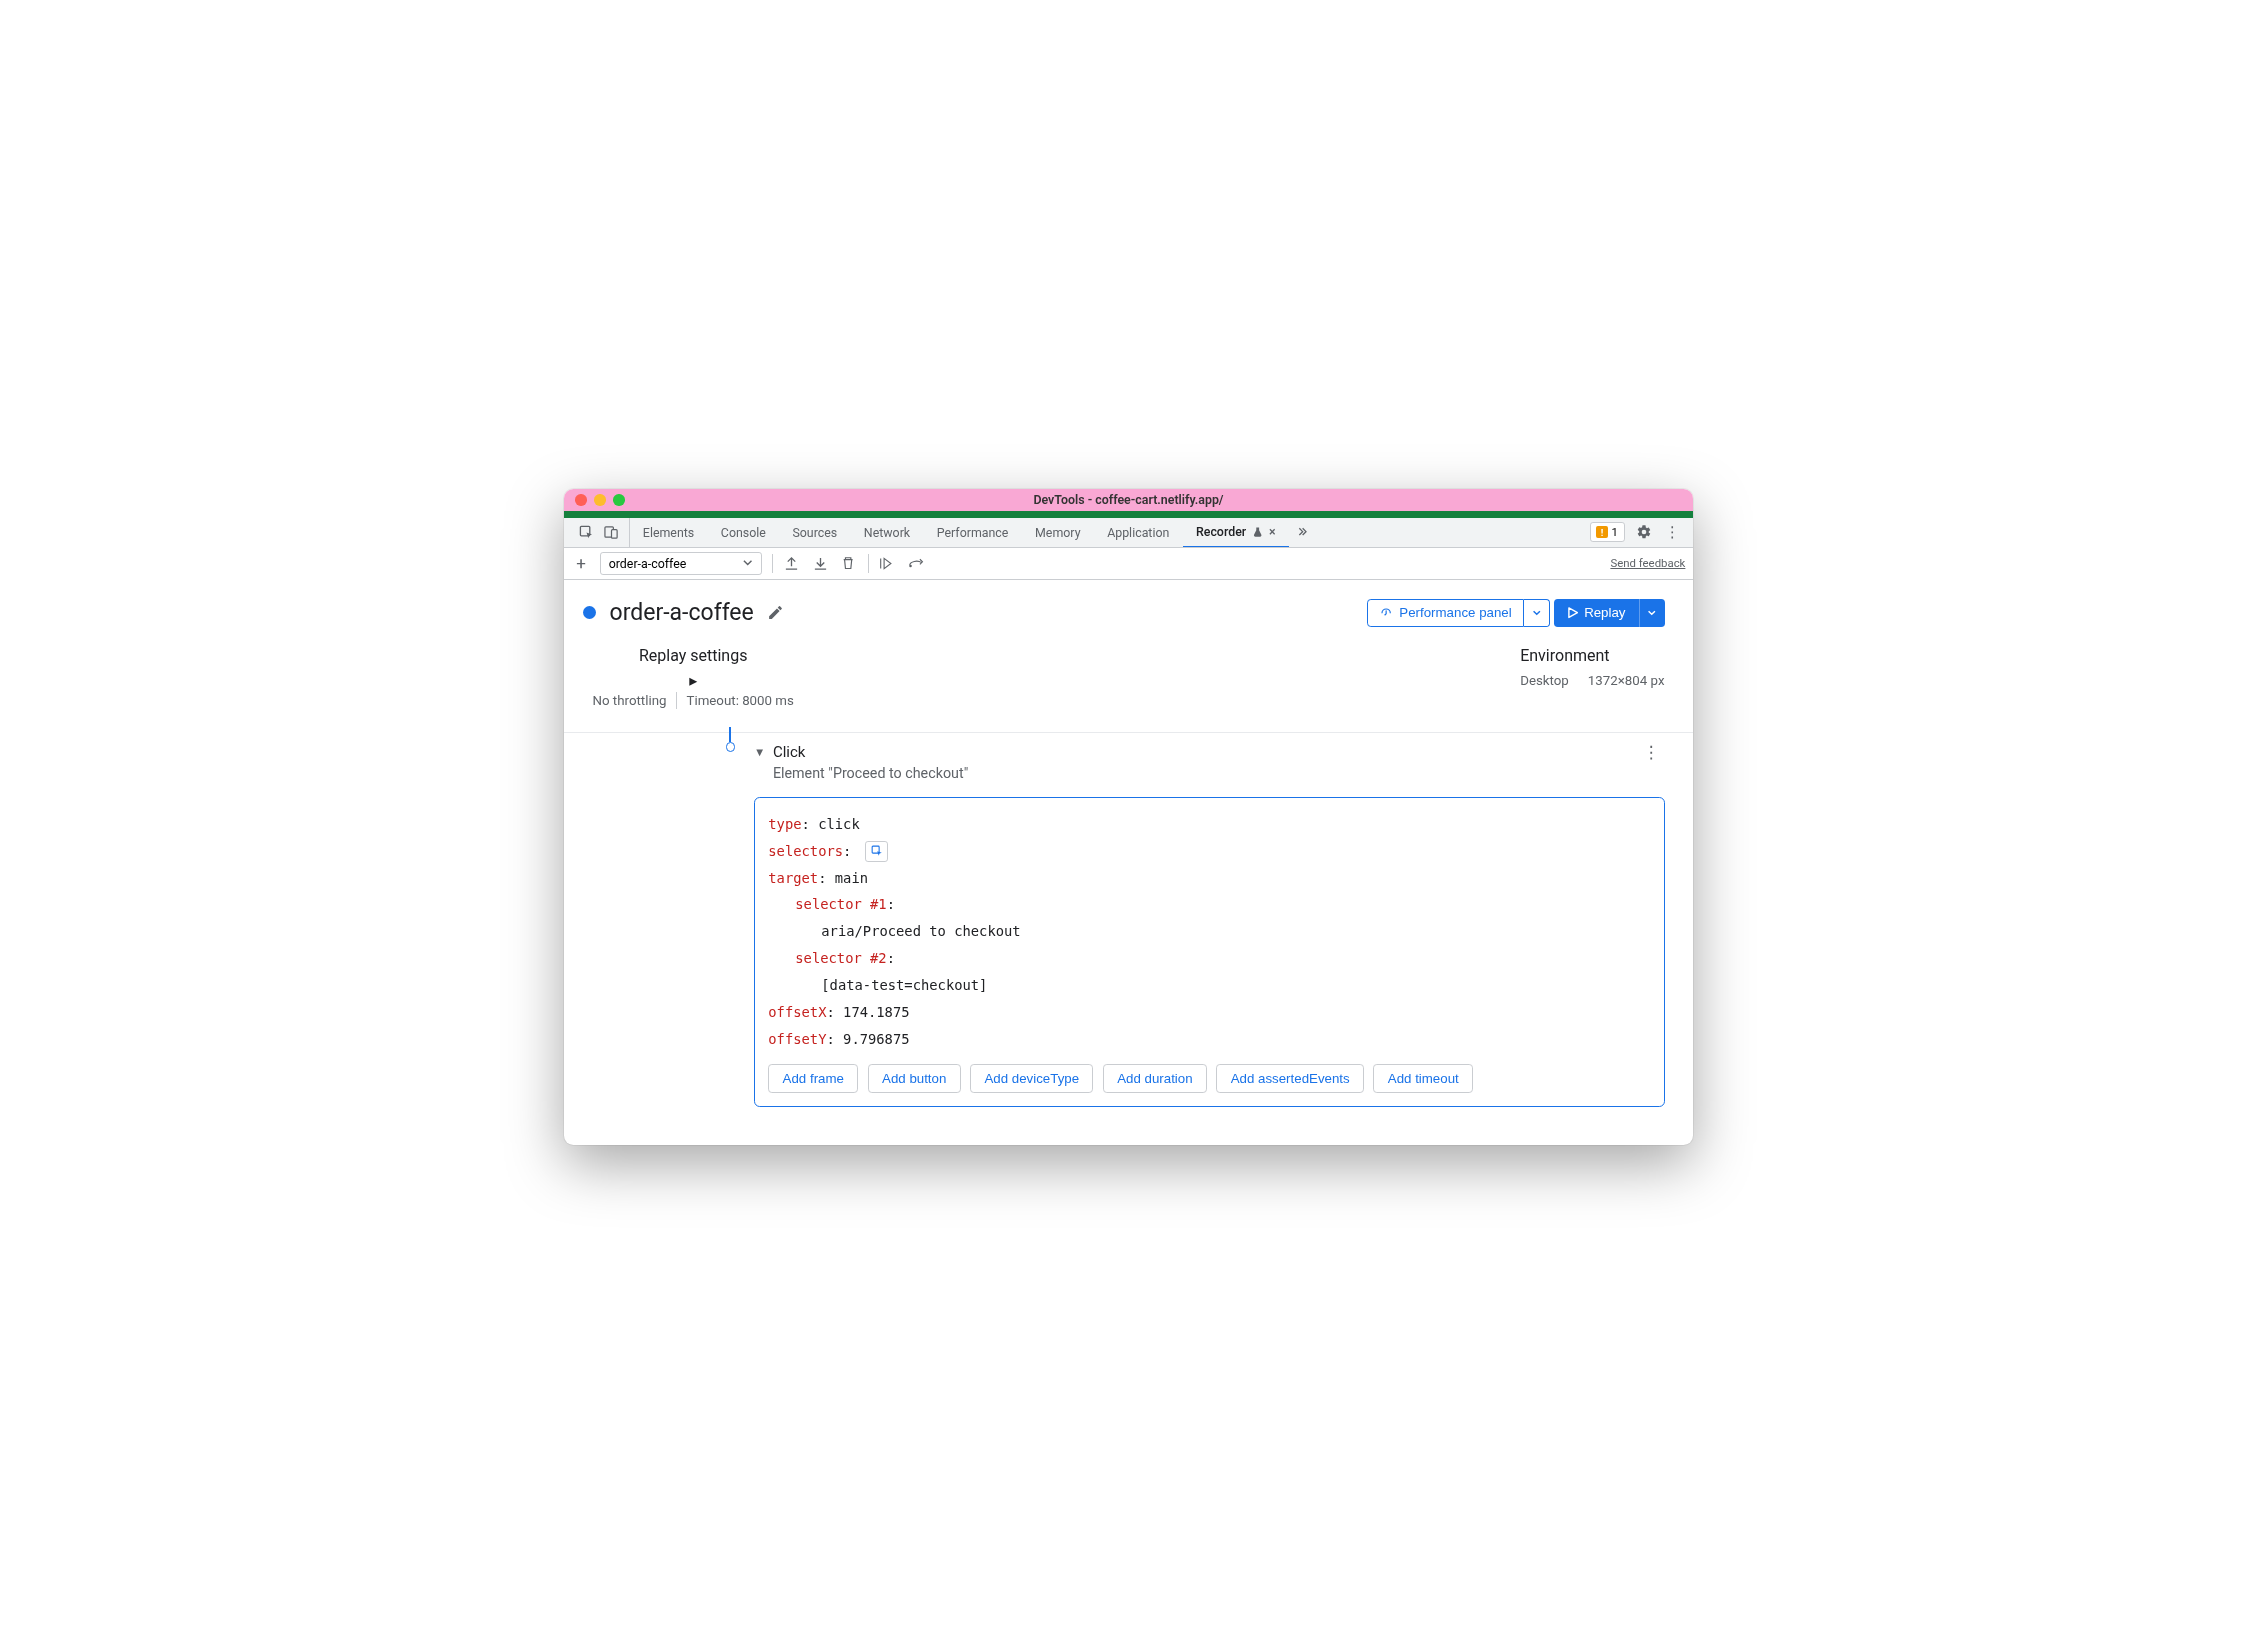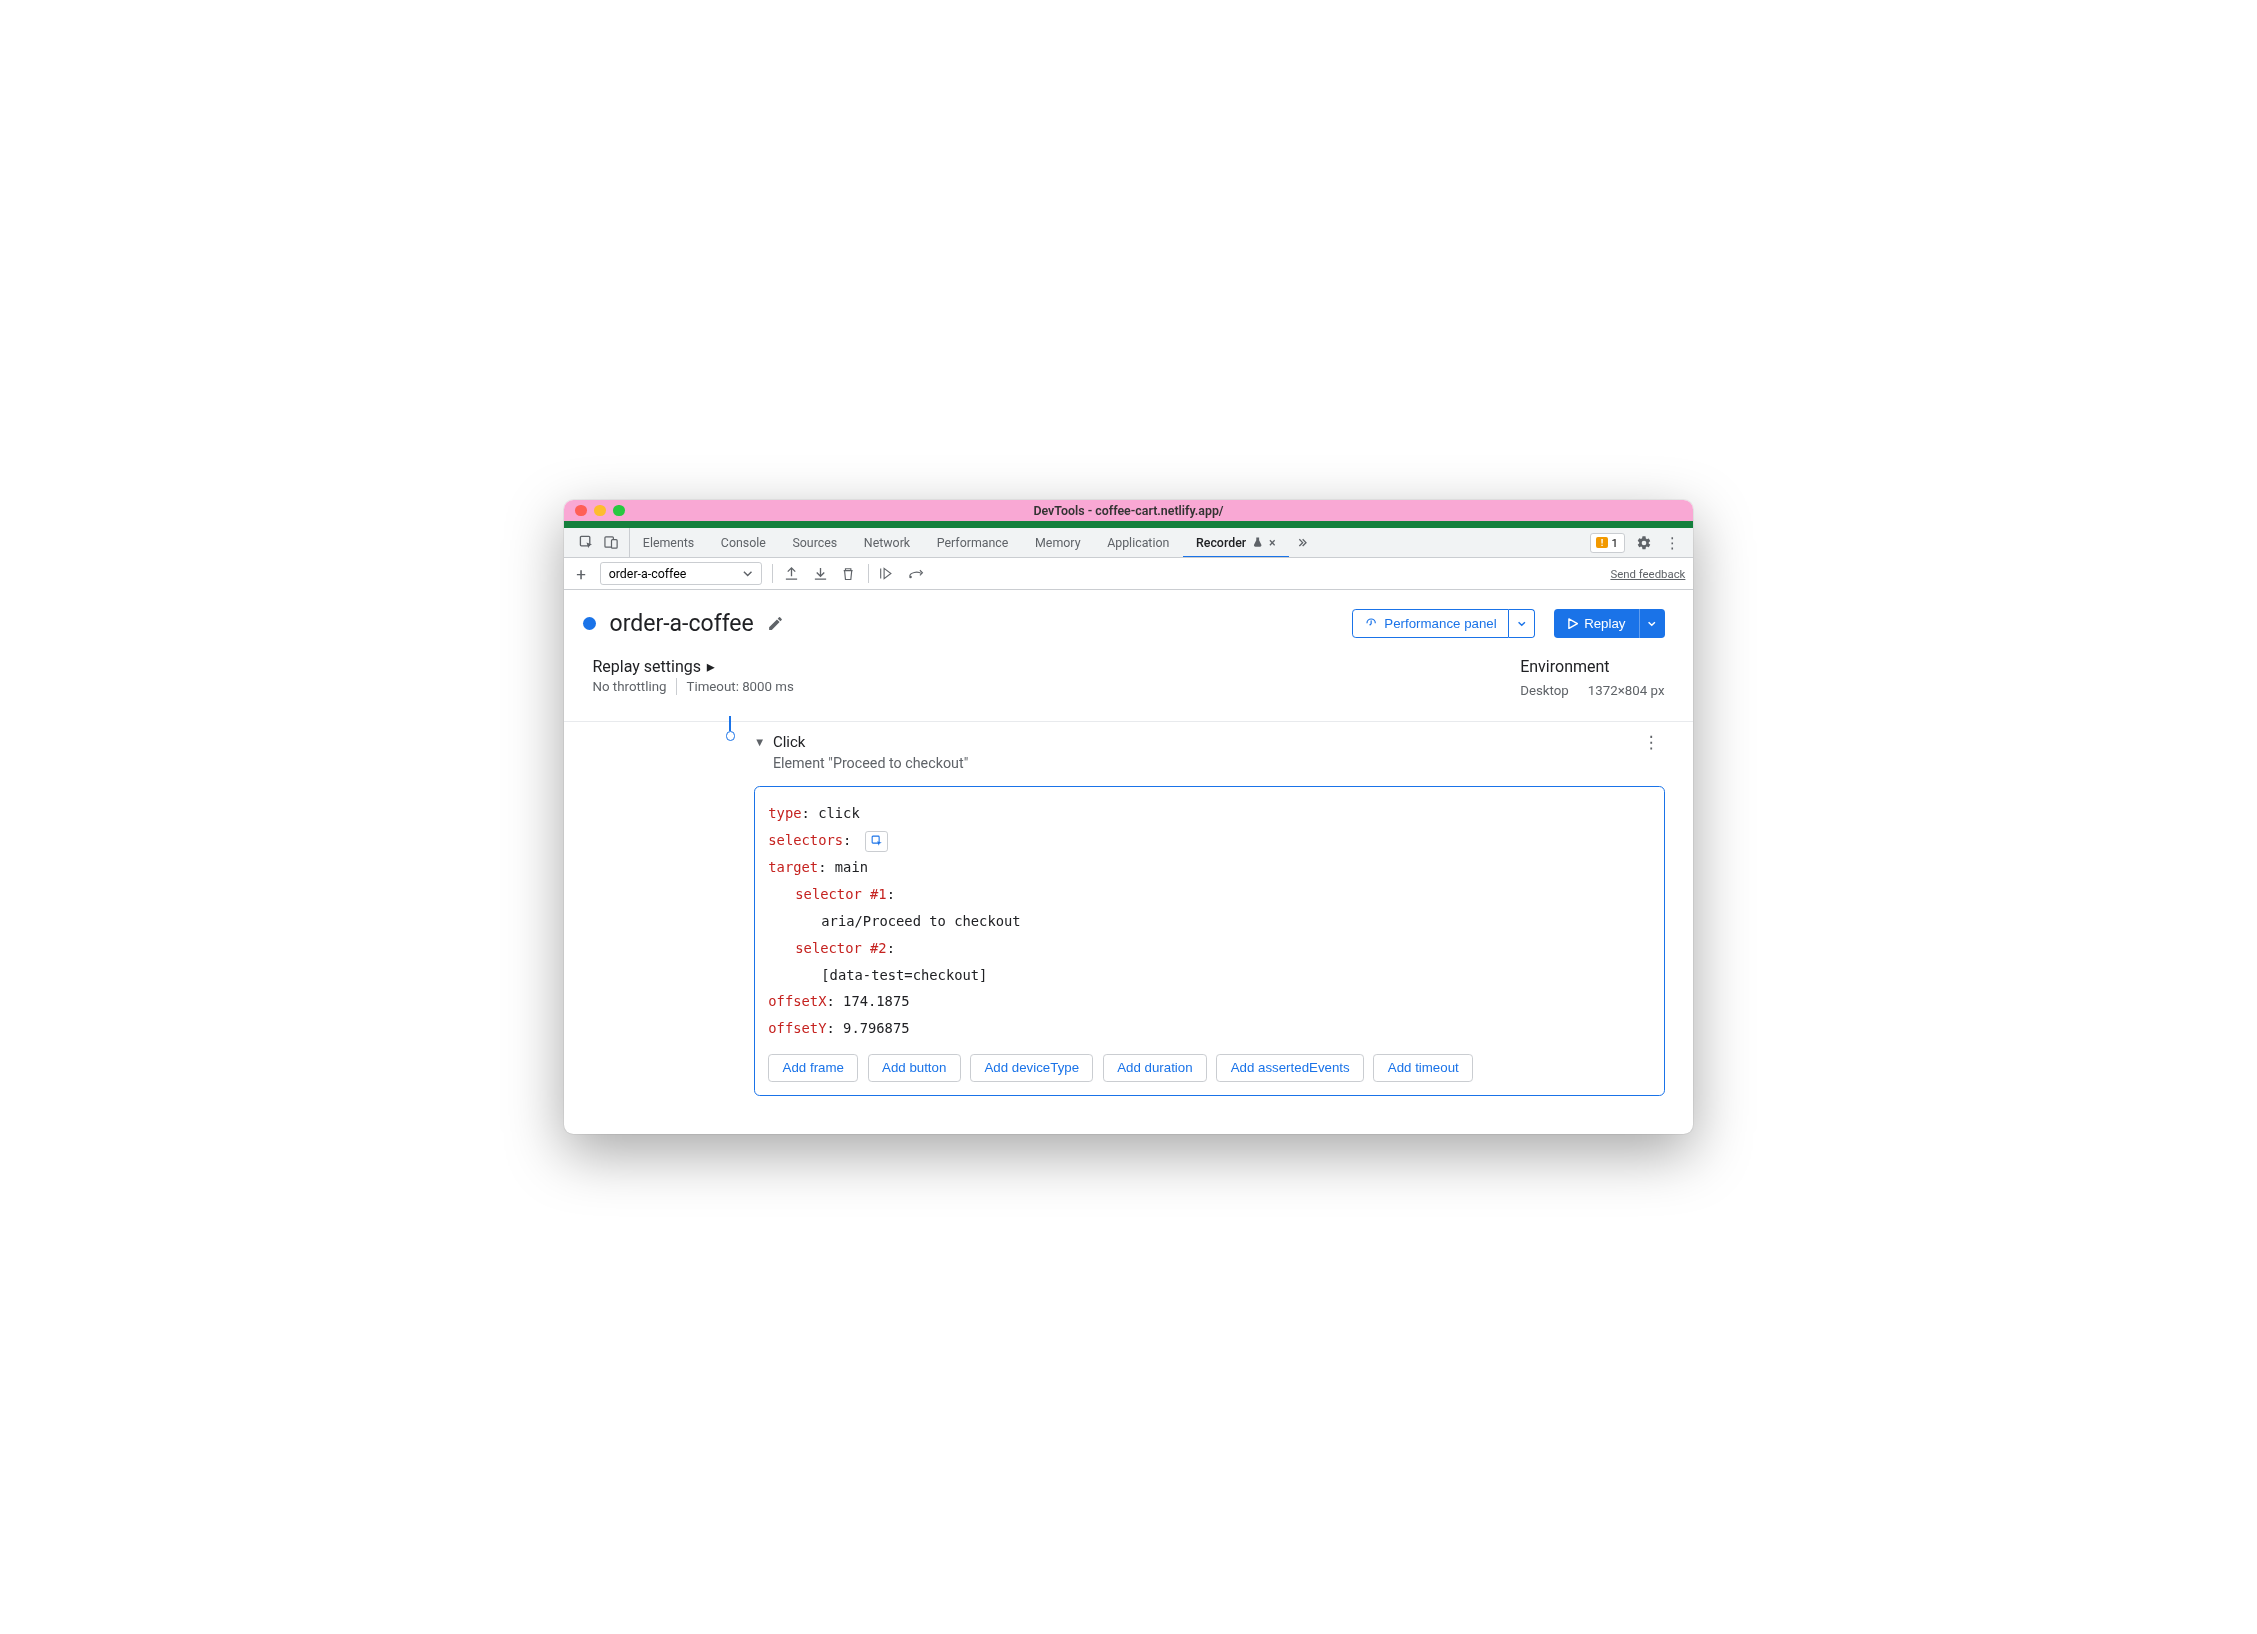--- a/index.html
+++ b/index.html
@@ -66,40 +66,40 @@
 .divider { width:1px; height:19px; background:#cacdd1; }
 .recording-select { flex:0 0 auto; display:flex; align-items:center; border:1px solid #cacdd1; border-radius:2.9px; height:23px; padding:0 7.6px; min-width:162px; font-size:12.4px; }
 .recording-select .chev { margin-left:auto; }
 .send-feedback { margin-left:auto; font-size:11.4px; color:#5f6368; text-decoration:underline; cursor:pointer; }
 .header-row {
   display:flex; align-items:center; padding:19px 28.5px 19px 19px; gap:13.3px;
 }
 .blue-dot { width:13.3px; height:13.3px; border-radius:50%; background:#1a73e8; }
 .recording-title { font-size:23px; font-weight:400; color:#202124; }
 .edit-icon-btn { color:#5f6368; cursor:pointer; }
-.header-actions { margin-left:auto; display:flex; gap:19px; }
+.header-actions { margin-left:auto; display:flex; gap:4px; }
 .btn-split { display:flex; }
 .btn-outline {
   display:flex; align-items:center; gap:5.7px;
   border:1px solid #1a73e8; color:#1a73e8; background:#fff;
   border-radius:3.8px; padding:5.7px 11.4px; font-size:13.3px; cursor:pointer;
 }
 .btn-split .btn-outline { border-radius:3.8px 0 0 3.8px; }
 .btn-split .caret-outline { border:1px solid #1a73e8; border-left:none; color:#1a73e8; background:#fff; border-radius:0 3.8px 3.8px 0; padding:5.7px 7.6px; cursor:pointer; }
 .btn-primary {
   display:flex; align-items:center; gap:5.7px;
   background:#1a73e8; color:#fff; border:none;
   border-radius:3.8px; padding:5.7px 13.3px; font-size:13.3px; cursor:pointer;
 }
 .btn-split .btn-primary { border-radius:3.8px 0 0 3.8px; }
 .btn-split .caret-primary { background:#1a73e8; border:none; border-left:1px solid rgba(255,255,255,0.3); color:#fff; border-radius:0 3.8px 3.8px 0; padding:5.7px 7.6px; cursor:pointer; }
 .settings-row {
   display:flex; padding:0 28.5px 23px 28.5px; border-bottom:1px solid #e8eaed;
 }
-.settings-left .replay-settings { font-size:16px; color:#202124; display:flex; align-items:center; gap:5.7px; margin-bottom:2px; }
+.settings-left .replay-settings { font-size:16px; color:#202124; display:flex; align-items:center; gap:5.7px; margin-bottom:2px;flex-direction:column; }
 .settings-sub { display:flex; align-items:center; gap:9.5px; color:#5f6368; font-size:13.3px; }
 .settings-sub .vdiv { display:inline-block; width:1px; height:17px; background:#cacdd1; }
 .settings-right { margin-left:auto; text-align:left; }
 .settings-right .env-title { font-size:16px; color:#202124; margin-bottom:7.6px; }
 .settings-right .env-sub { display:flex; align-items:center; gap:9.5px; color:#5f6368; font-size:13.3px; }
 .step-area { padding:0 0 38px 0; position:relative; }
 .step-container { margin-left:190px; margin-right:28.5px; position:relative; }
 .timeline { position:absolute; left:-28.5px; top:-5.7px; }
 .timeline .vline { width:1.9px; height:15px; background:#1a73e8; margin-left:3.8px; }
 .timeline .tdot { width:9.5px; height:9.5px; border-radius:50%; border:1.9px solid #1a73e8; background:#fff; }

